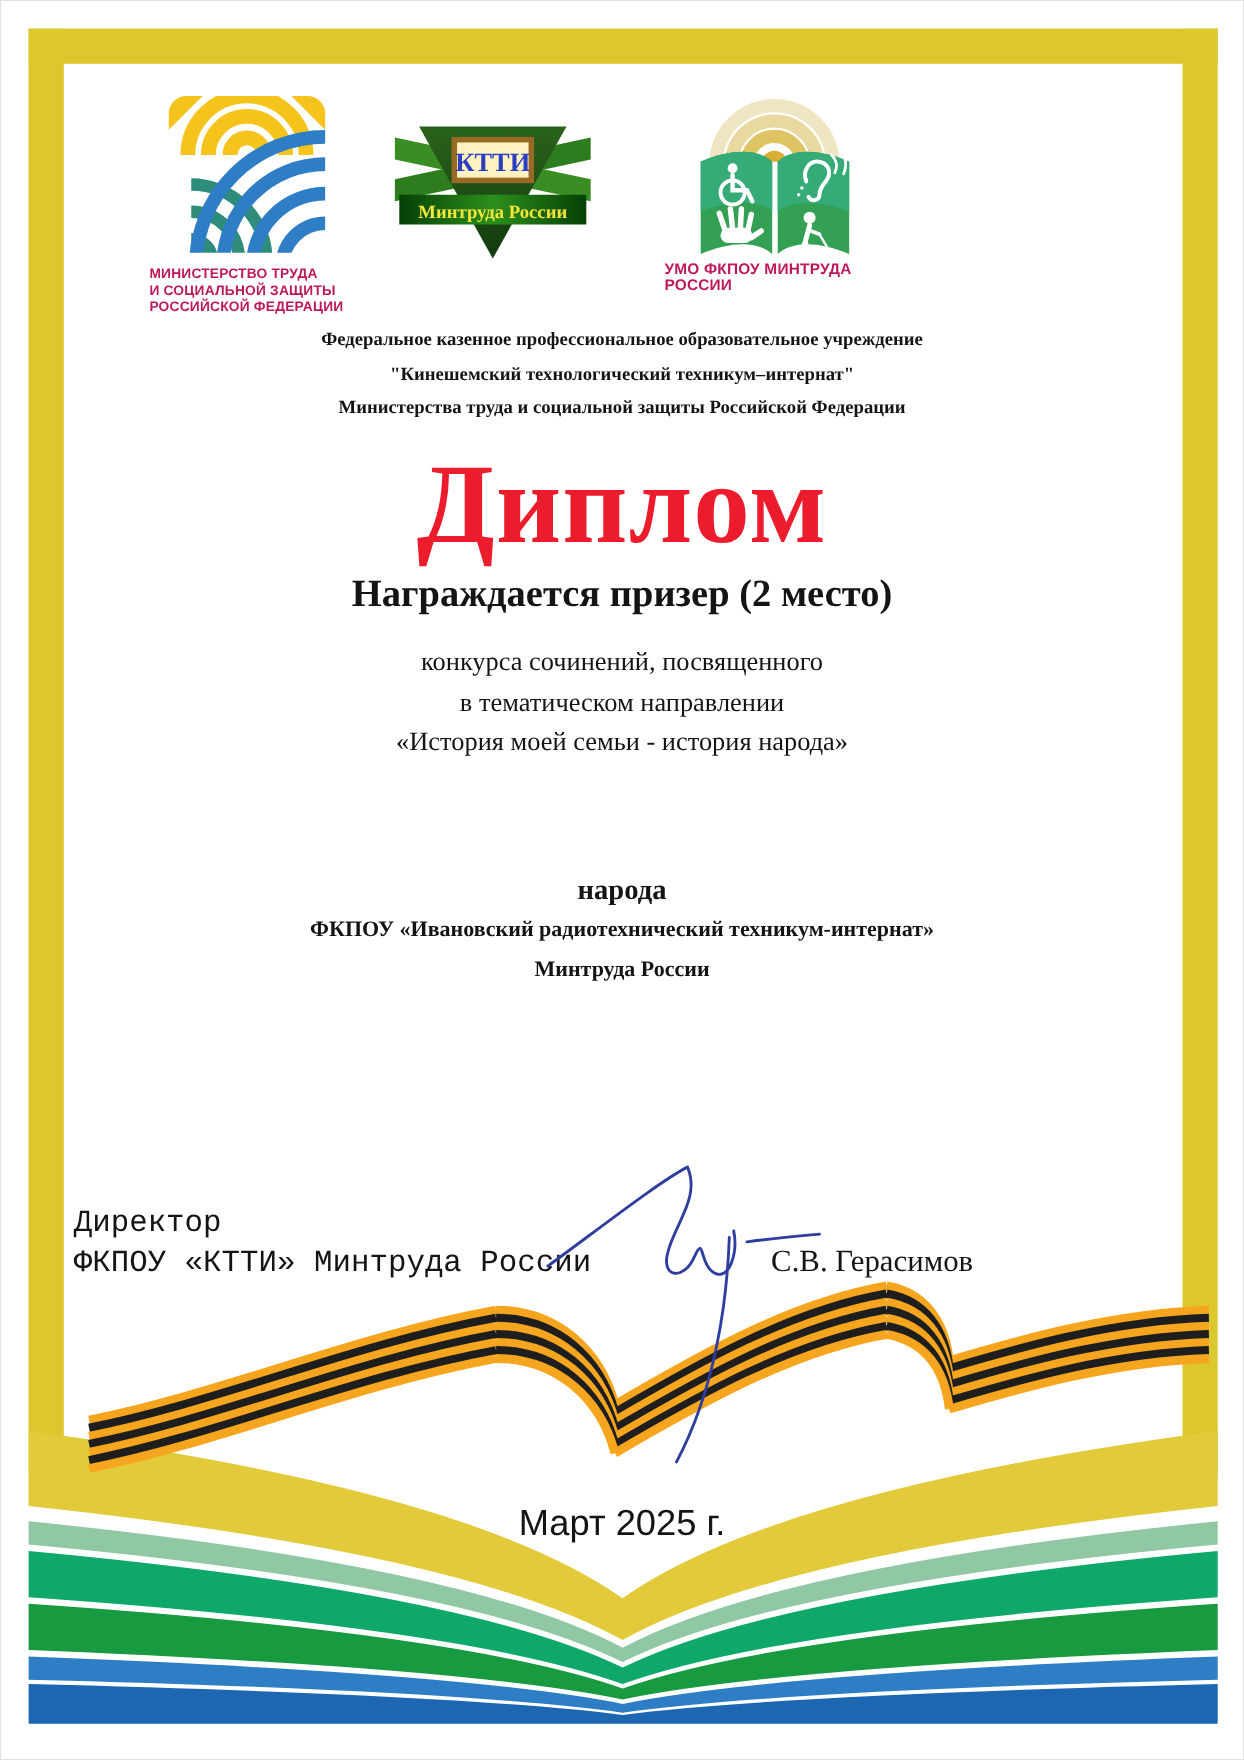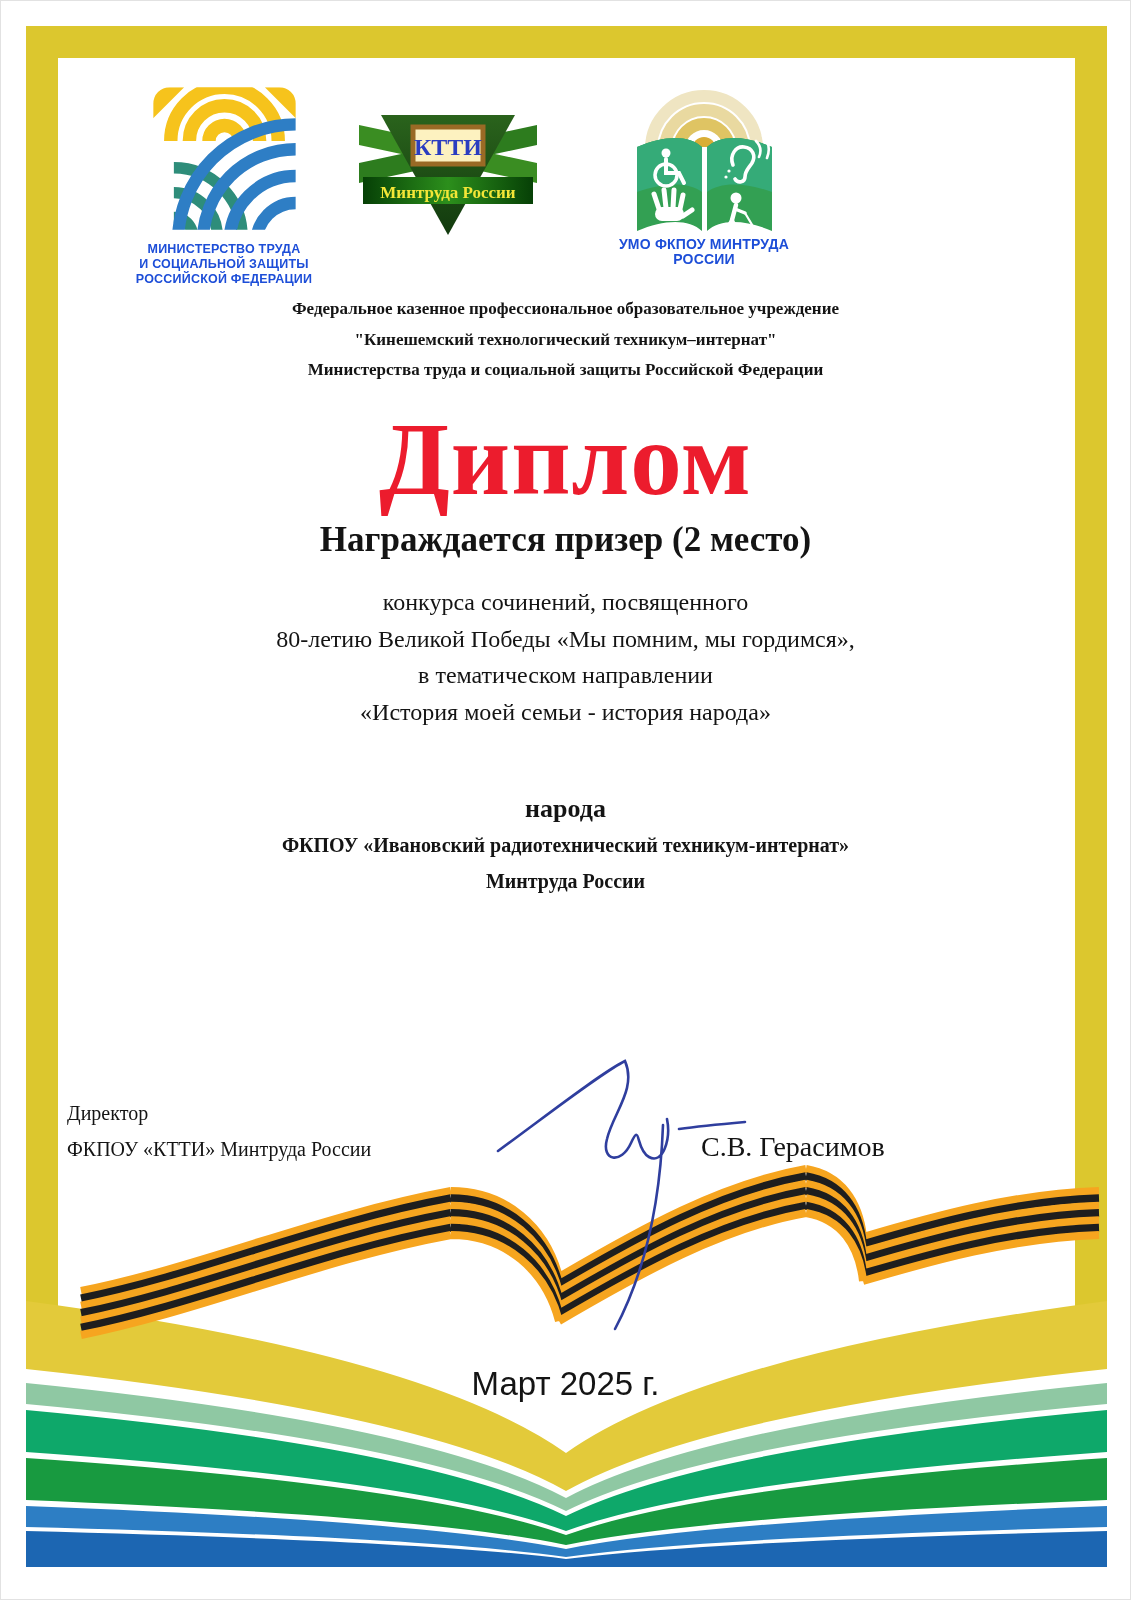--- a/index.html
+++ b/index.html
@@ -11,34 +11,34 @@
   }
   .frame{
     position:absolute;left:25px;top:25px;width:1081px;height:1315px;
     border-top:32px solid #dcc72e;border-left:32px solid #dcc72e;border-right:32px solid #dcc72e;
     box-sizing:border-box;pointer-events:none;
   }
   .abs{position:absolute;}
   .ctr{left:60px;right:60px;text-align:center;}
   .logo{position:absolute;display:flex;flex-direction:column;align-items:center;}
   .logo-caption{
-    font-family:"Liberation Sans","DejaVu Sans",sans-serif;font-weight:bold;color:#1d4ed8;
-    text-align:center;line-height:15px;font-size:12.5px;margin-top:6px;letter-spacing:.2px;
+    font-family:"Liberation Sans","DejaVu Sans",sans-serif;font-weight:bold;color:#be185d;
+    text-align:left;line-height:15px;font-size:12.5px;margin-top:6px;letter-spacing:.2px;
   }
   .umo-caption{font-size:14px;margin-top:2px;}
   .inst-line{font-weight:bold;font-size:17px;line-height:30.5px;}
   .title{
     font-size:103px;font-weight:bold;color:#ec1c2d;line-height:1.04;letter-spacing:1px;
   }
   .award{font-size:35px;font-weight:bold;line-height:1.1;}
   .contest-line{font-size:24px;line-height:36.5px;}
   .name{font-size:47px;font-weight:bold;line-height:1.1;}
   .role{font-size:26px;font-weight:bold;line-height:1.1;}
   .org-line{font-size:20px;font-weight:bold;line-height:36px;}
-  .sig-left{left:66px;top:1094px;font-size:20px;line-height:36px;text-align:left;}
+  .sig-left{left:66px;top:1094px;font-size:28px;line-height:36px;text-align:left;font-family:Liberation Mono, monospace;}
   .sig-name{left:700px;top:1130px;font-size:28px;}
   .date{top:1364px;font-family:"Liberation Sans","DejaVu Sans",sans-serif;font-size:33px;}
   .overlay{position:absolute;left:0;top:0;width:1131px;height:1600px;pointer-events:none;}
 </style>
 </head>
 <body>
 
 <div class="page">
 
   <div class="frame"></div>
@@ -150,21 +150,20 @@
     <div class="inst-line">"Кинешемский технологический техникум–интернат"</div>
     <div class="inst-line">Министерства труда и социальной защиты Российской Федерации</div>
   </div>
 
   <div class="abs ctr title" style="top:405px;">Диплом</div>
 
   <div class="abs ctr award" style="top:520px;">Награждается призер (2 место)</div>
 
   <div class="abs ctr" style="top:583px;">
     <div class="contest-line">конкурса сочинений, посвященного</div>
-    <div class="contest-line">80-летию Великой Победы «Мы помним, мы гордимся»,</div>
     <div class="contest-line">в тематическом направлении</div>
     <div class="contest-line">«История моей семьи - история народа»</div>
   </div>
 
   <div class="abs ctr role" style="top:794px;">народа</div>
   <div class="abs ctr" style="top:826px;">
     <div class="org-line">ФКПОУ «Ивановский радиотехнический техникум-интернат»</div>
     <div class="org-line">Минтруда России</div>
   </div>
 

